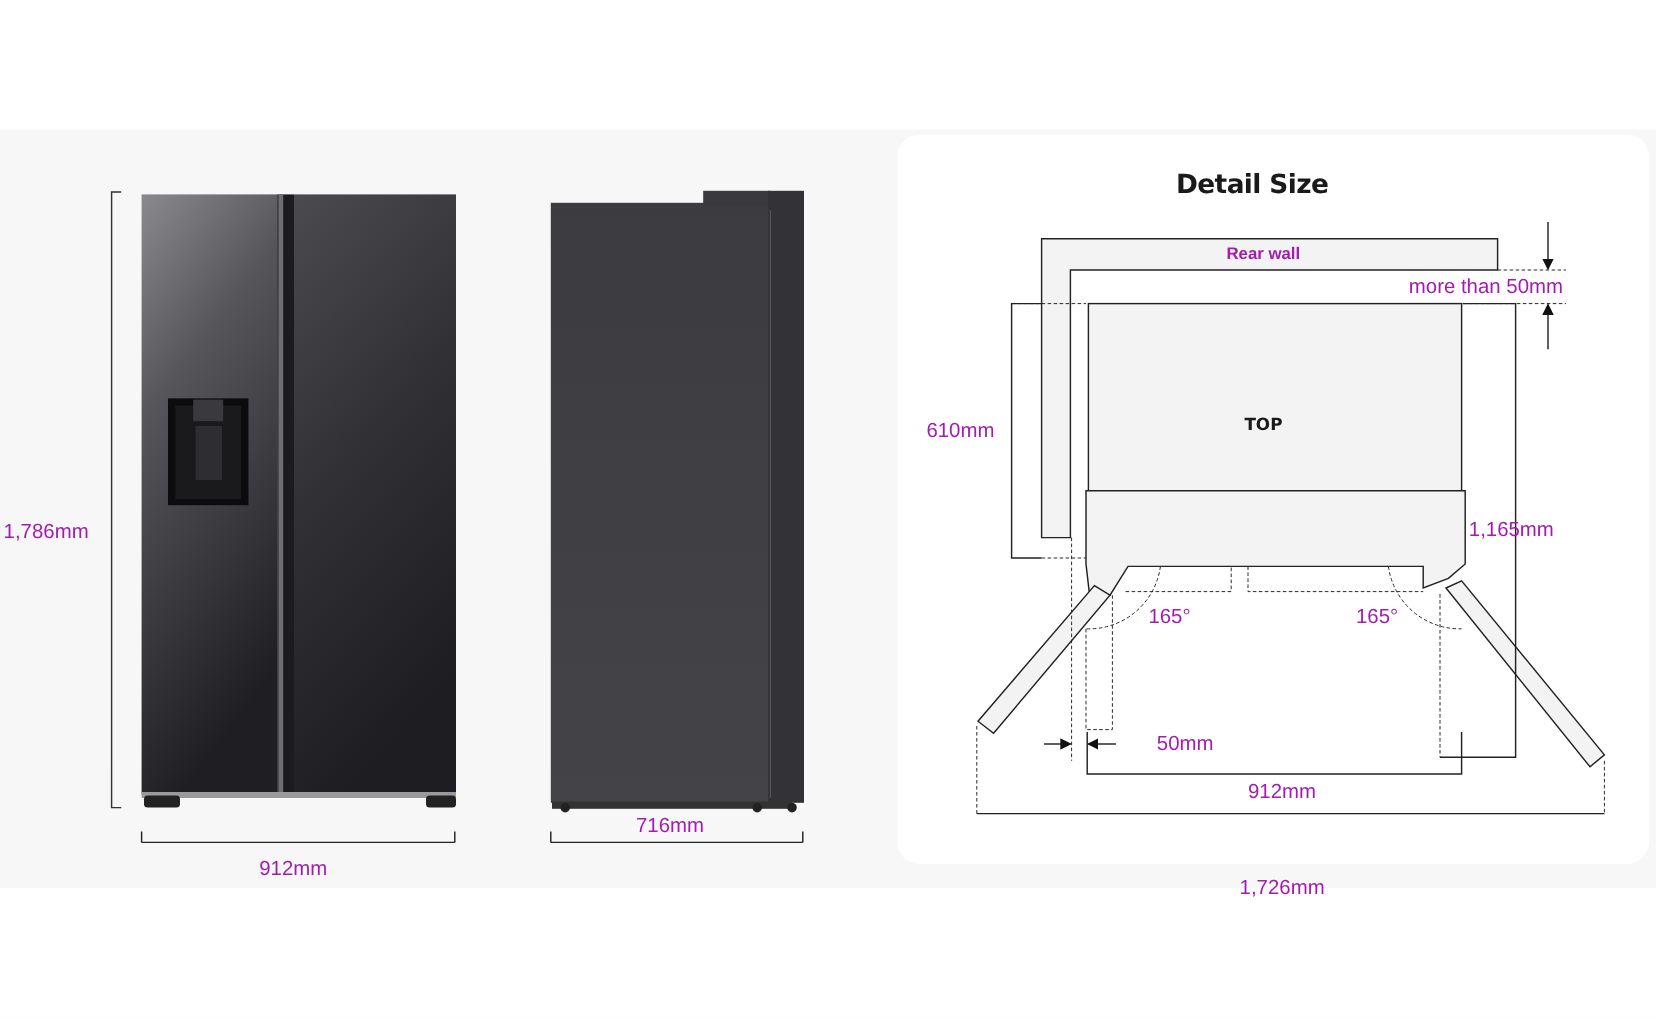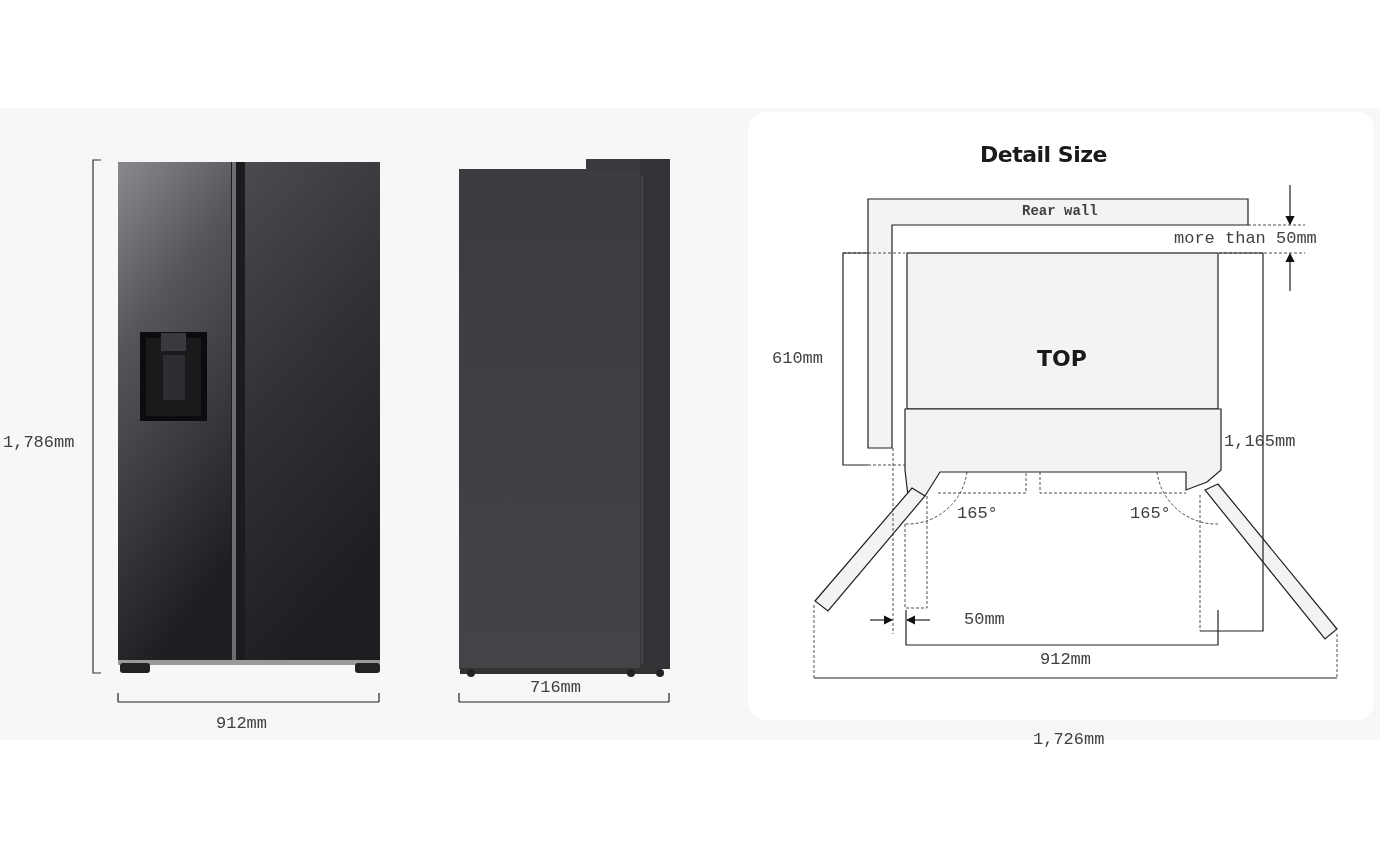--- a/index.html
+++ b/index.html
@@ -1,21 +1,21 @@
 <!DOCTYPE html>
 <html><head>
 <meta charset="utf-8">
 <style>
   html,body{margin:0;padding:0;background:#ffffff;}
   body{width:1380px;height:848px;position:relative;overflow:hidden;font-family:"DejaVu Sans",sans-serif;color:#1a1a1a;}
   .band{position:absolute;left:0;top:108px;width:1380px;height:632px;background:#f7f7f7;}
   .card{position:absolute;left:748px;top:112px;width:626px;height:608px;background:#ffffff;border-radius:18px;}
-  .lbl{position:absolute;font-size:17px;color:#404040;white-space:nowrap;font-family:Liberation Mono, monospace;}
+  .lbl{position:absolute;font-size:17px;color:#a21caf;white-space:nowrap;font-family:Liberation Sans, sans-serif;}
   .title{position:absolute;left:980px;top:142px;font-size:22px;font-weight:bold;letter-spacing:-0.5px;}
-  .top-lbl{position:absolute;font-size:22px;font-weight:bold;}
+  .top-lbl{position:absolute;font-size:14px;font-weight:bold;}
   svg{position:absolute;left:0;top:0;}
 </style>
 </head>
 <body>
 
 <div class="band"></div>
 <div class="card"></div>
 
 <svg width="1380" height="848">
   <defs>

